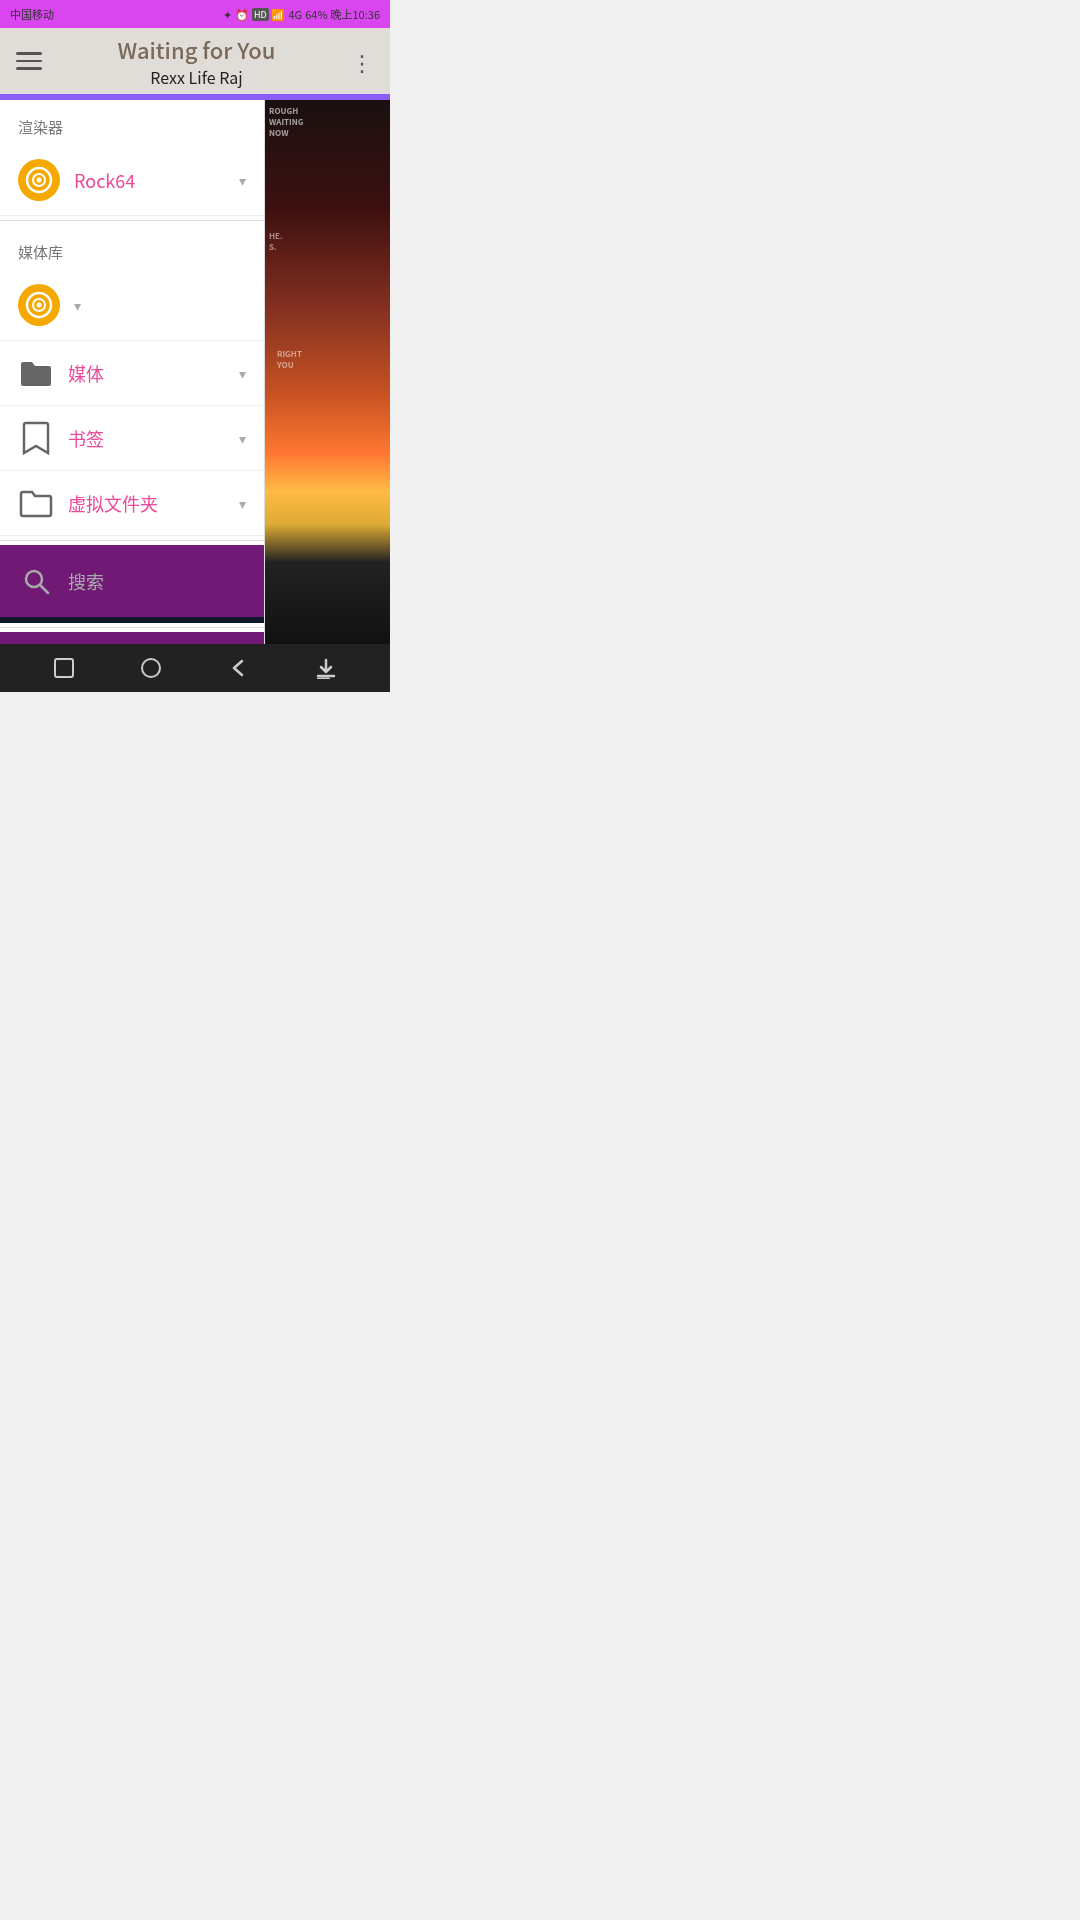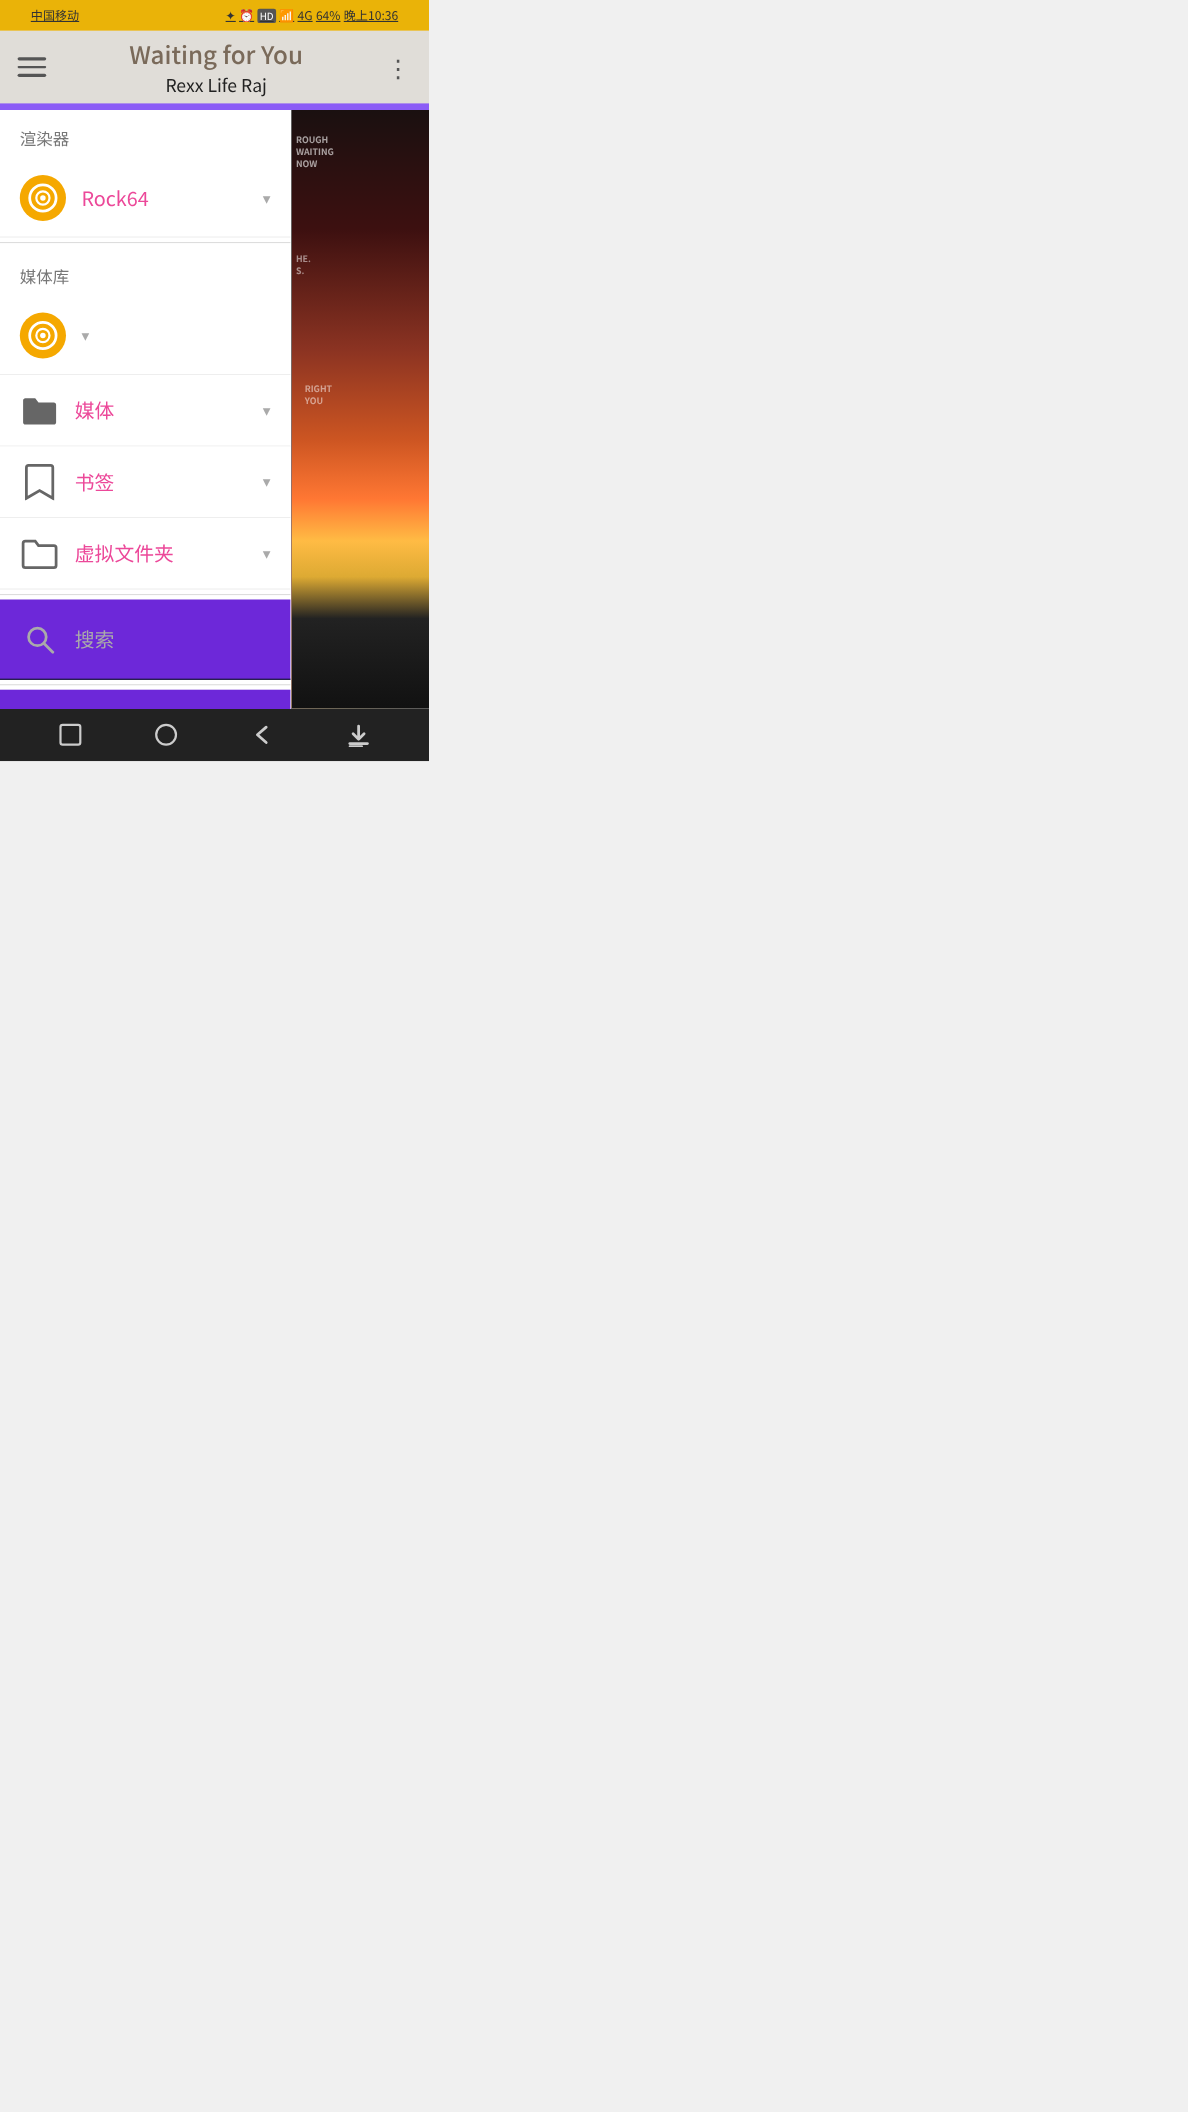--- a/index.html
+++ b/index.html
@@ -8,29 +8,28 @@
       width: 390px;
       height: 692px;
       background: #f0f0f0;
       font-family: 'PingFang SC', 'Noto Sans CJK SC', 'Microsoft YaHei', sans-serif;
       overflow: hidden;
       position: relative;
     }
 
     
     .status-bar {
-      background: #eab308;
+      background: #d946ef;
       height: 28px;
       display: flex;
       align-items: center;
       justify-content: space-between;
-      padding: 0 28px;
+      padding: 0 10px;
       font-size: 11px;
       color: #333;
-      text-decoration: underline;
     }
     .status-left { font-size: 11px; }
     .status-right { display: flex; align-items: center; gap: 3px; font-size: 11px; }
 
     
     .header {
       background: #e0ddd8;
       height: 72px;
       display: flex;
       align-items: center;
@@ -149,23 +148,23 @@
     .divider {
       height: 1px;
       background: #ddd;
       margin: 4px 0;
     }
 
     .bottom-menu-item {
       display: flex;
       align-items: center;
       padding: 18px 18px;
-      border-bottom: 1px solid #0f172a;
-      cursor: pointer;
-      background: #6d28d9;
+      border-bottom: 6px solid #0f172a;
+      cursor: pointer;
+      background: #701a75;
     }
 
     .bottom-icon {
       width: 36px;
       height: 36px;
       display: flex;
       align-items: center;
       justify-content: center;
       margin-right: 14px;
       flex-shrink: 0;
@@ -333,21 +332,21 @@
     </div>
 
   </div>
 
   <div class="right-panel">
     <div class="album-art">
 
       <div style="position:absolute;top:0;left:0;right:0;bottom:0;
         background: linear-gradient(180deg, #1a1010 0%, #3d1010 20%, #8b3322 40%, #cc5522 55%, #ff7733 65%, #ffbb44 72%, #ddaa33 78%, #222 85%, #111 100%);">
       </div>
-      <div style="position:absolute;top:22px;left:4px;color:rgba(255,255,255,0.6);font-size:8px;font-weight:bold;line-height:1.4;">
+      <div style="position:absolute;top:5px;left:4px;color:rgba(255,255,255,0.6);font-size:8px;font-weight:bold;line-height:1.4;">
         <div>ROUGH</div>
         <div>WAITING</div>
         <div>NOW</div>
       </div>
       <div style="position:absolute;top:130px;left:4px;color:rgba(255,255,255,0.5);font-size:8px;font-weight:bold;line-height:1.4;">
         <div>HE.</div>
         <div>S.</div>
       </div>
       <div style="position:absolute;top:248px;left:12px;color:rgba(255,255,255,0.5);font-size:8px;font-weight:bold;line-height:1.4;">
         <div>RIGHT</div>

